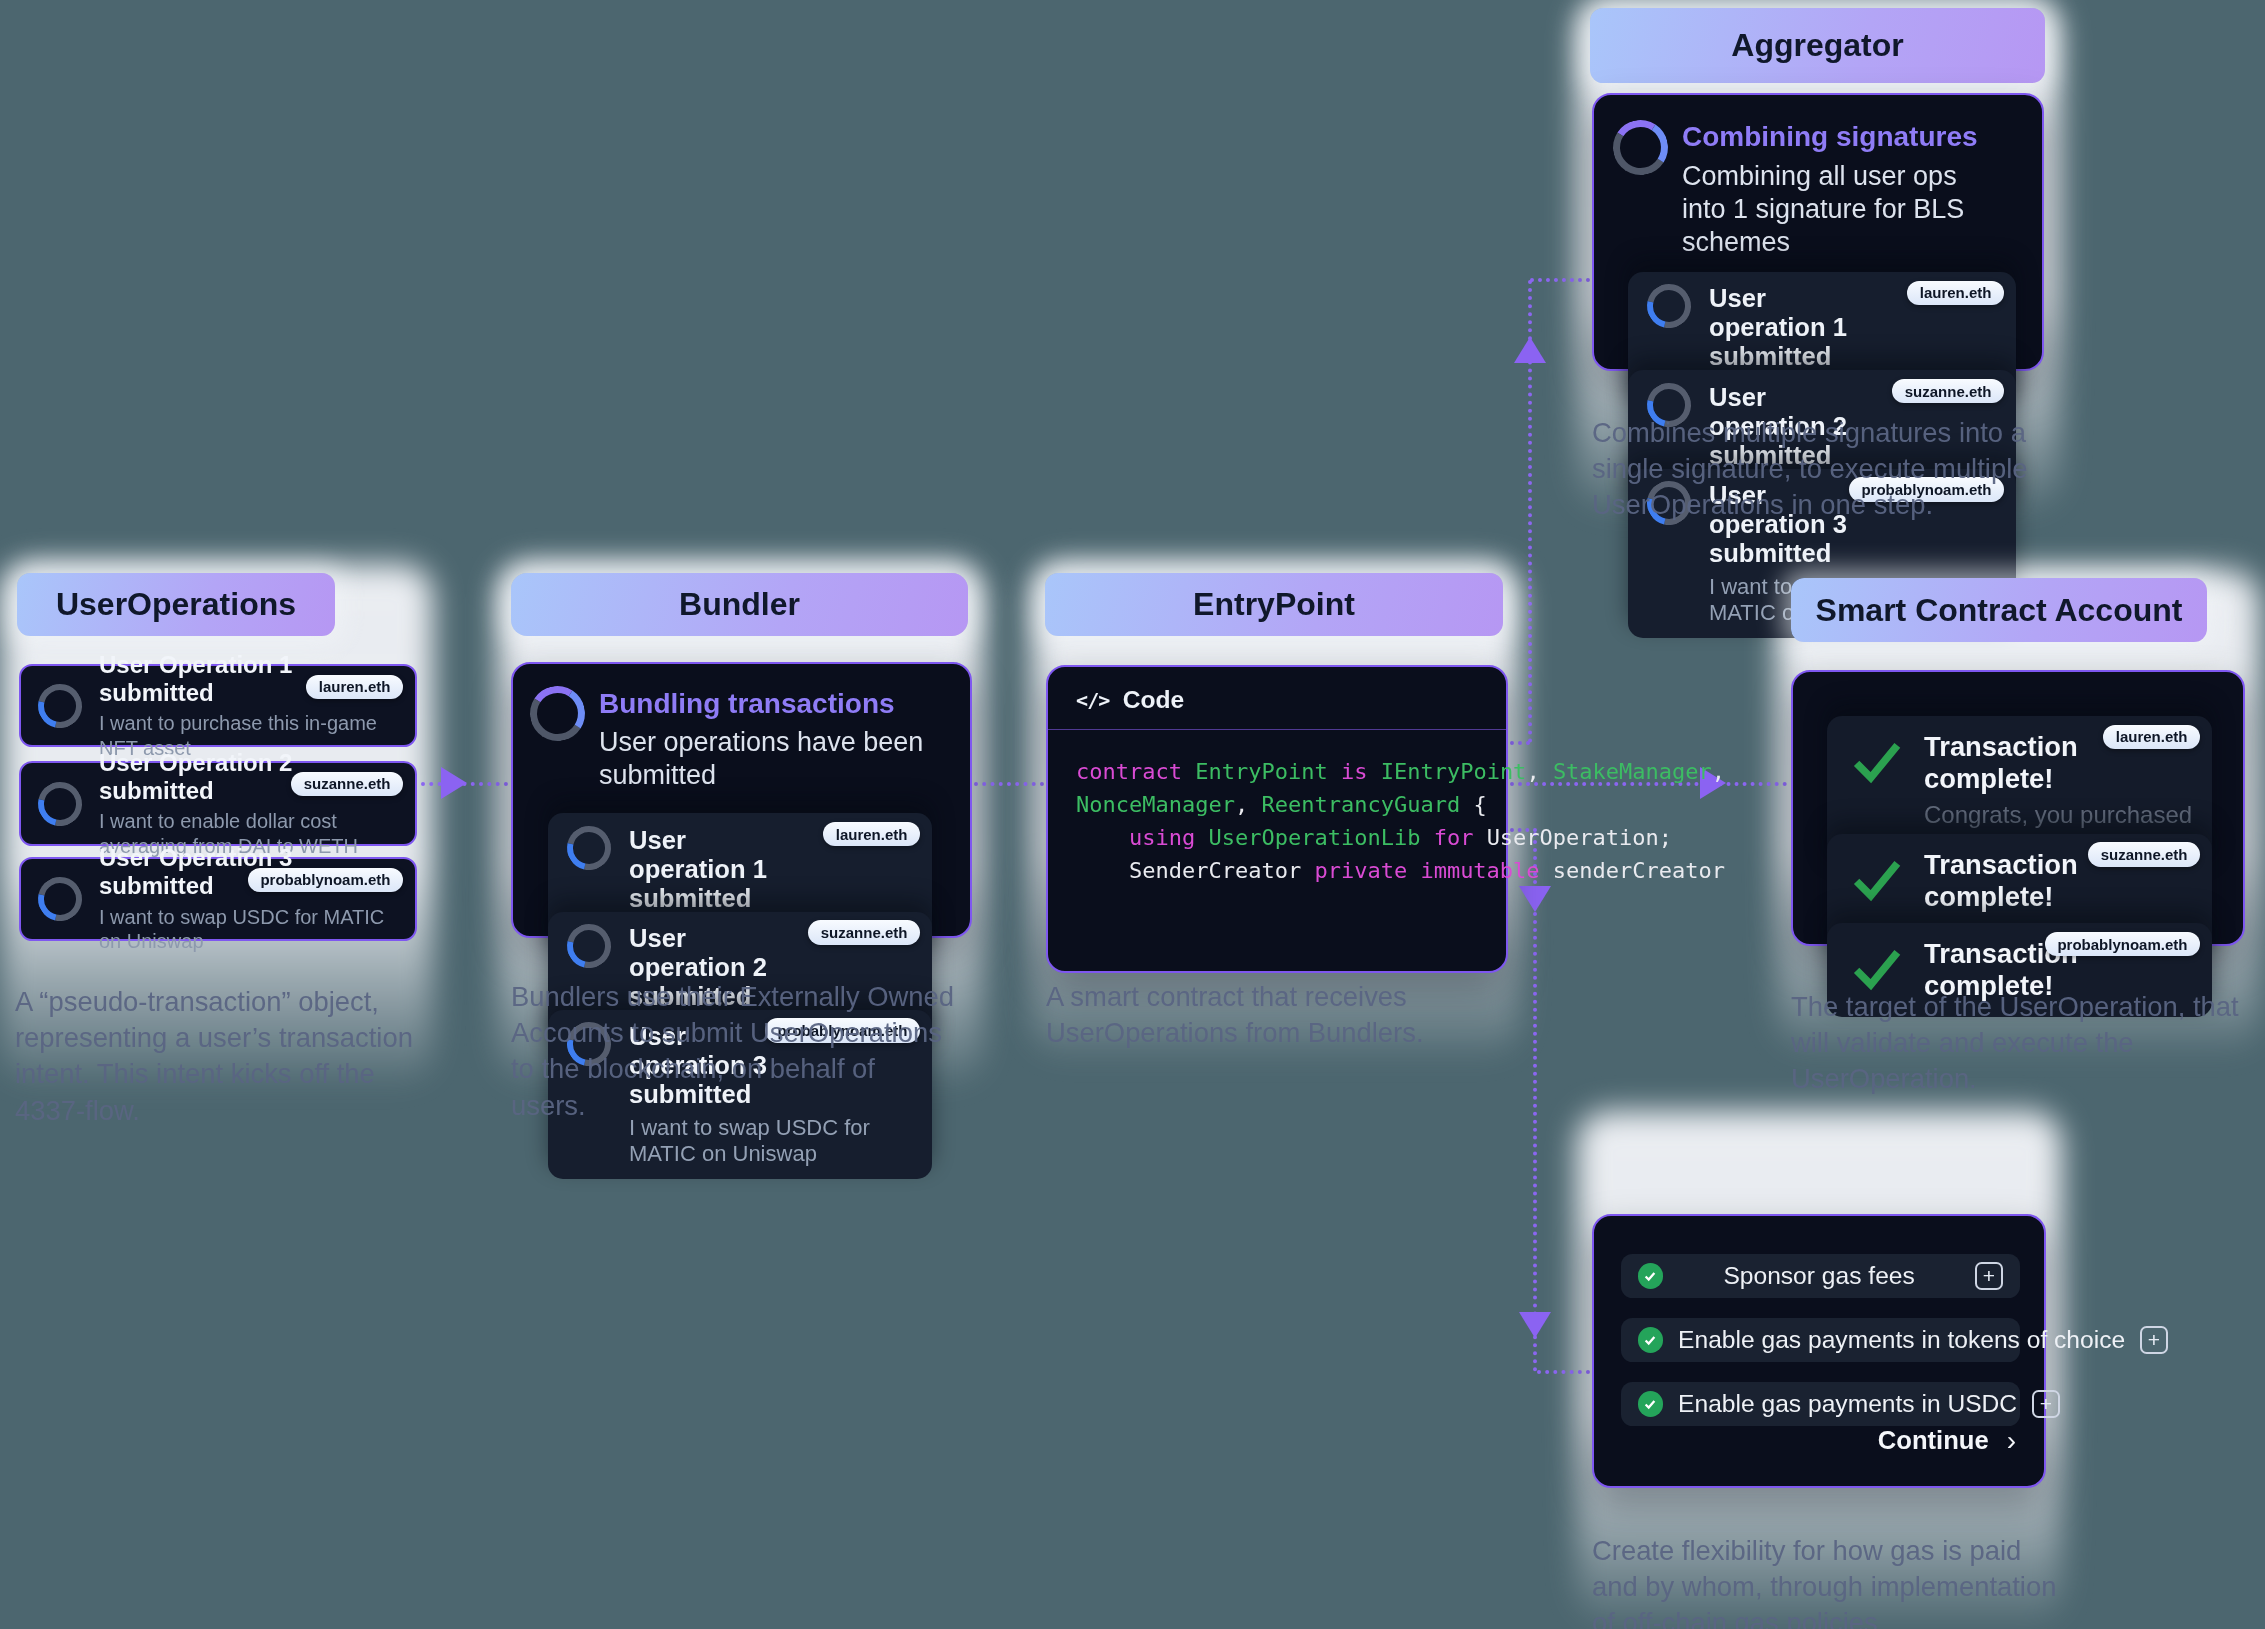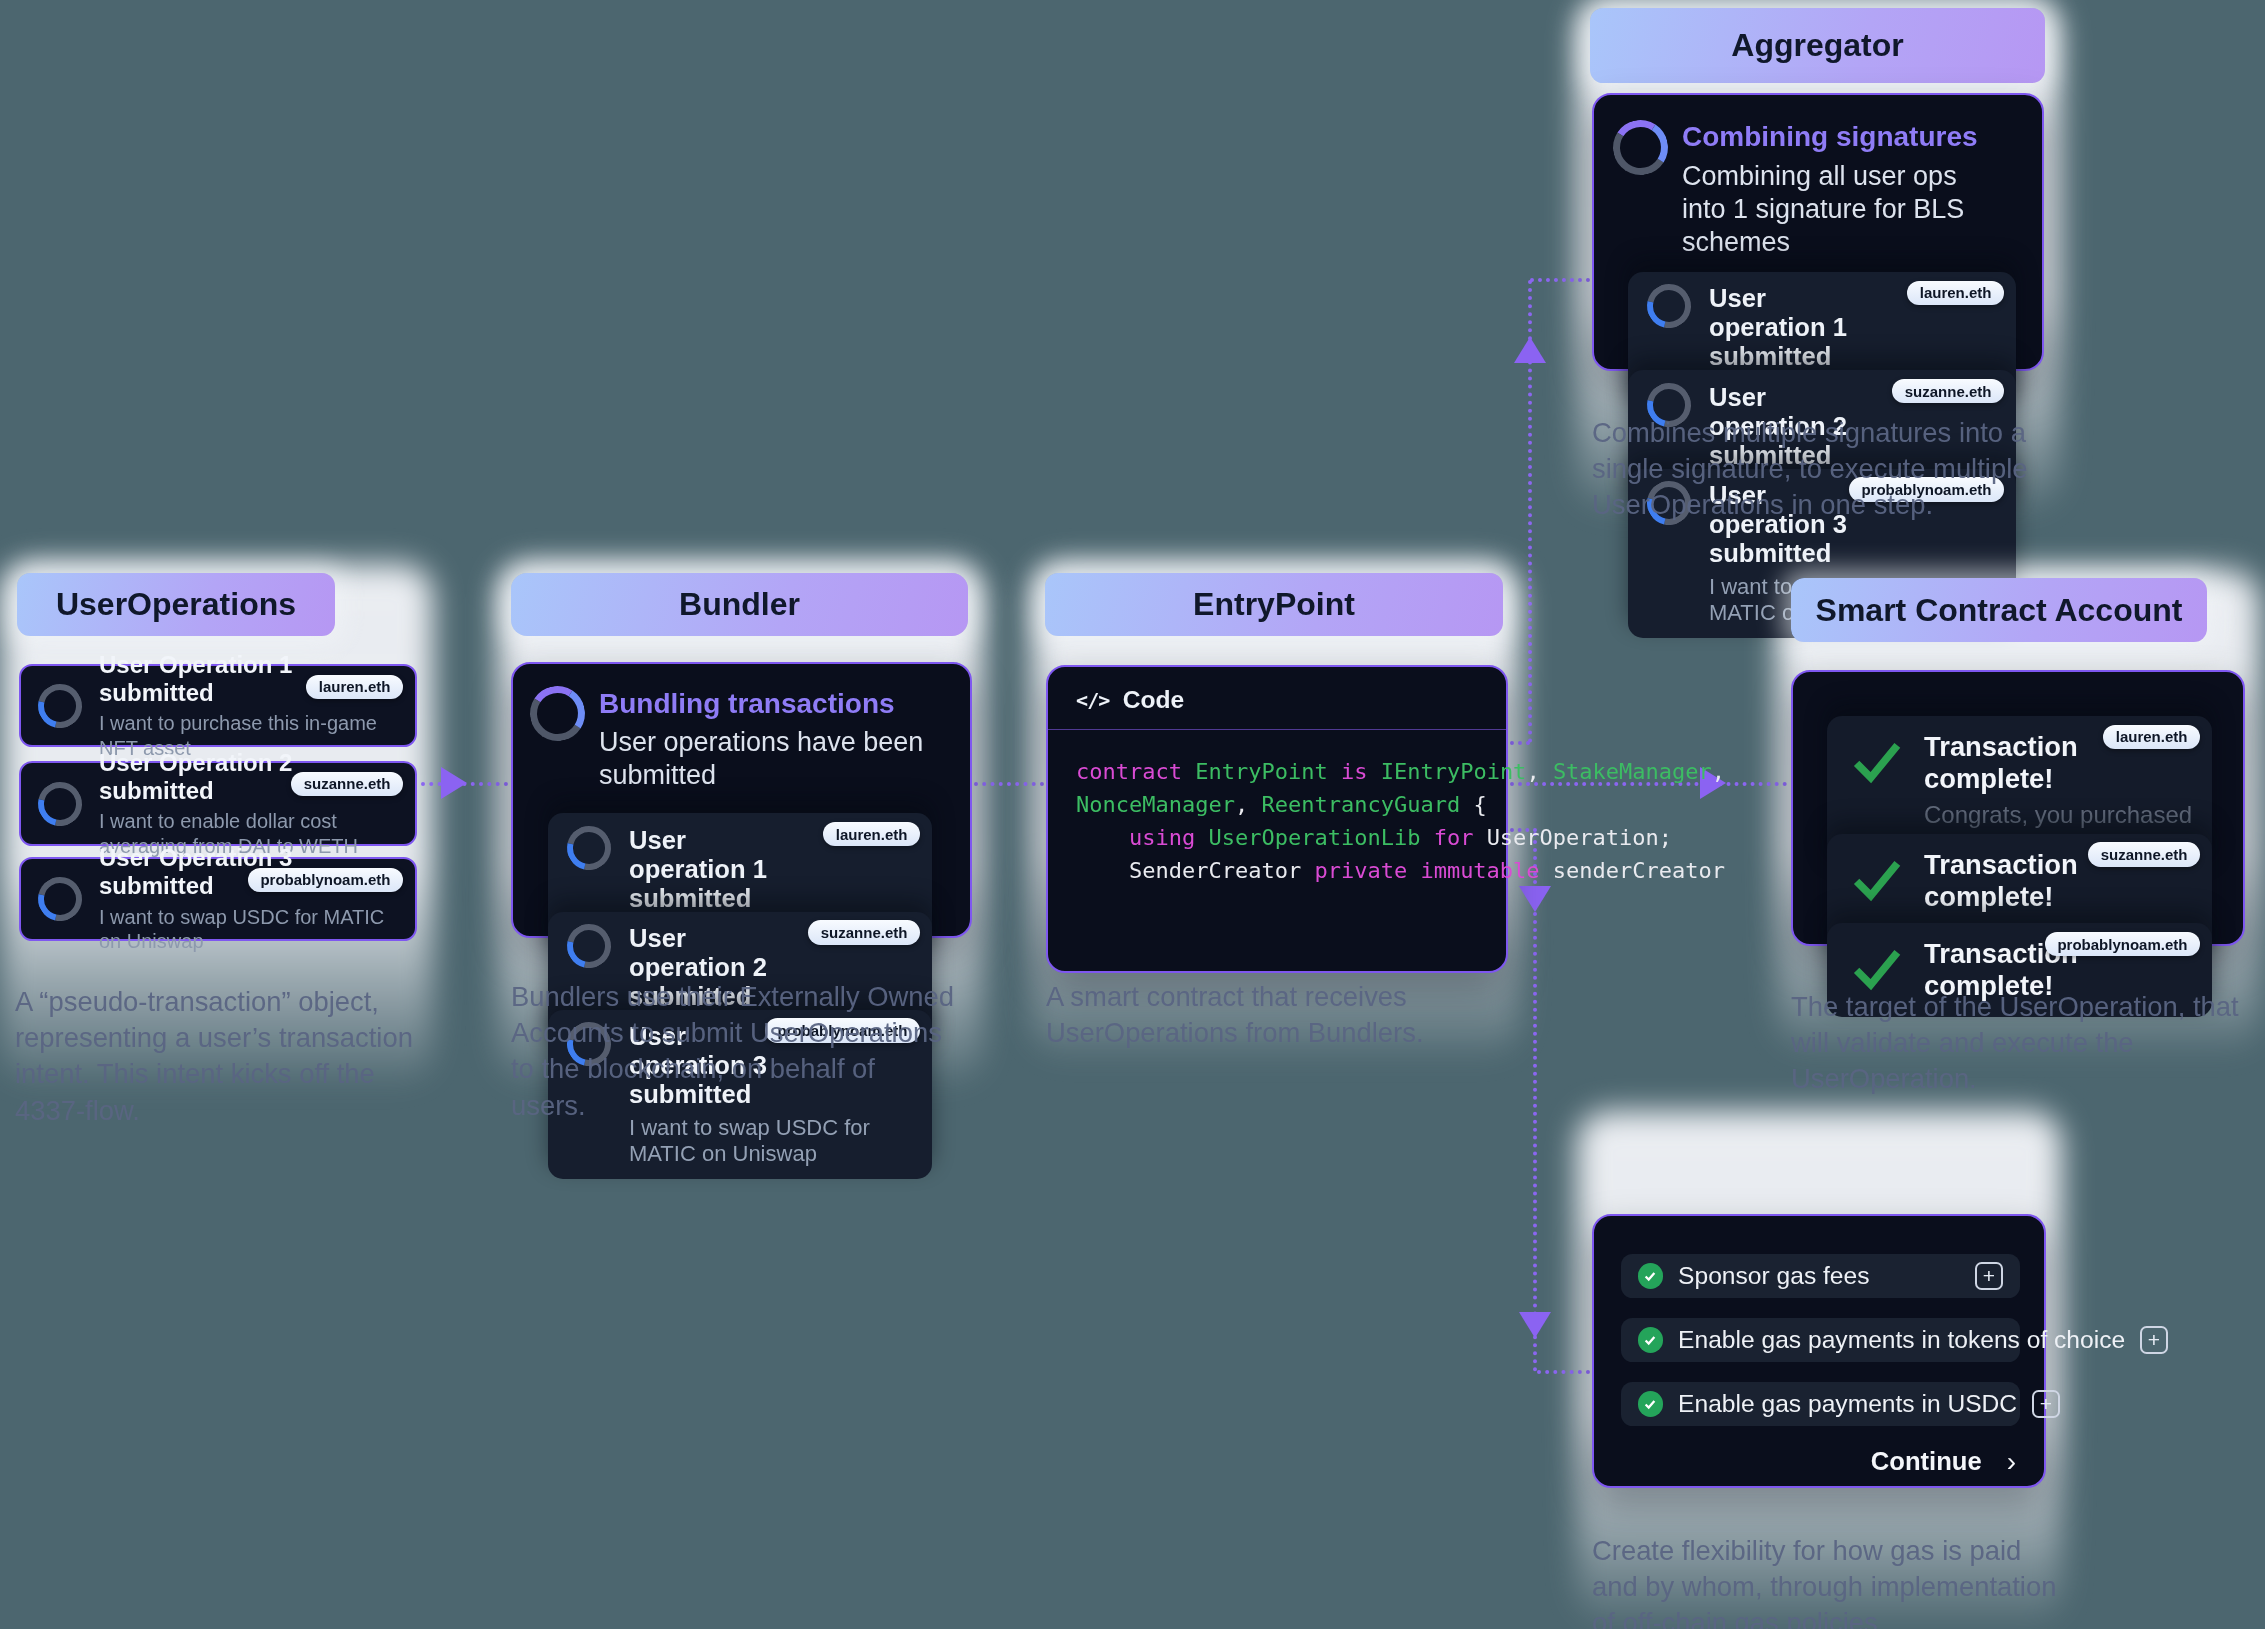--- a/index.html
+++ b/index.html
@@ -70,22 +70,22 @@
   .code-line { white-space:pre; }
   .tok-k { color:#da4bd4; } .tok-t { color:#3cbd63; } .tok-p { color:#e9eaef; }
 
   
   .pm-row { position:absolute; left:26.5px; width:399px; height:44px; background:#1a2231; border-radius:11.4px;
     display:flex; align-items:center; gap:15px; padding:0 17px; cursor:pointer; }
   .pm-label { font-size:24.6px; color:#eef1f6; flex:1 1 auto; white-space:nowrap; }
   .pm-check { width:25.6px; height:25.6px; border-radius:50%; background:#24a45a; display:flex; align-items:center; justify-content:center; flex:0 0 auto; }
   .pm-plus { width:27.4px; height:27.4px; border:2.4px solid #cfd6e4; border-radius:6.6px; color:#e6ebf4;
     display:flex; align-items:center; justify-content:center; font-size:21px; line-height:1; flex:0 0 auto; }
-  .pm-continue { position:absolute; right:28px; bottom:10px; color:#f4f6fa; font-size:25.6px; font-weight:bold;
-    display:flex; align-items:center; gap:25px; cursor:pointer; }
+  .pm-continue { position:absolute; right:28px; bottom:31px; color:#f4f6fa; font-size:25.6px; font-weight:bold;
+    display:flex; align-items:center; gap:18px; cursor:pointer; }
   .pm-continue .chev { font-weight:normal; font-size:28px; line-height:21px; }
 
   
   .caption { position:absolute; z-index:2; font-size:27.4px; line-height:1.32; color:#5a6583; opacity:0.95; font-weight:500; }
 
   
   .hdots { position:absolute; z-index:1; height:0; border-top:4.7px dotted #8b66f0; }
   .vdots { position:absolute; z-index:1; width:0; border-left:4.7px dotted #8b66f0; }
   .tri { position:absolute; z-index:1; width:0; height:0; }
   .tri.right { border-left:26.5px solid #8b63f2; border-top:16px solid transparent; border-bottom:16px solid transparent; }
@@ -273,21 +273,21 @@
         <div class="sca-title">Transaction complete!</div>
         <div class="badge">probablynoam.eth</div>
       </div>
     </div>
   </div>
 
   <div class="caption" style="left:1791px;top:989px;width:473px;">The target of the UserOperation, that will validate and execute the UserOperation.</div>
 
 
   <div class="panel" style="left:1592px;top:1214px;width:454px;height:274px;">
-    <div class="pm-row" style="top:38px;">
+    <div class="pm-row" style="top:38px;text-align:center;">
       <span class="pm-check">
           <svg width="14" height="14" viewBox="0 0 16 16">
             <path d="M3 8.5 L6.5 12 L13 4.5" stroke="#ffffff" stroke-width="2.6" fill="none"></path>
           </svg>
         </span>
       <span class="pm-label">Sponsor gas fees</span>
       <span class="pm-plus">+</span>
     </div>
     <div class="pm-row" style="top:102px;">
       <span class="pm-check">

